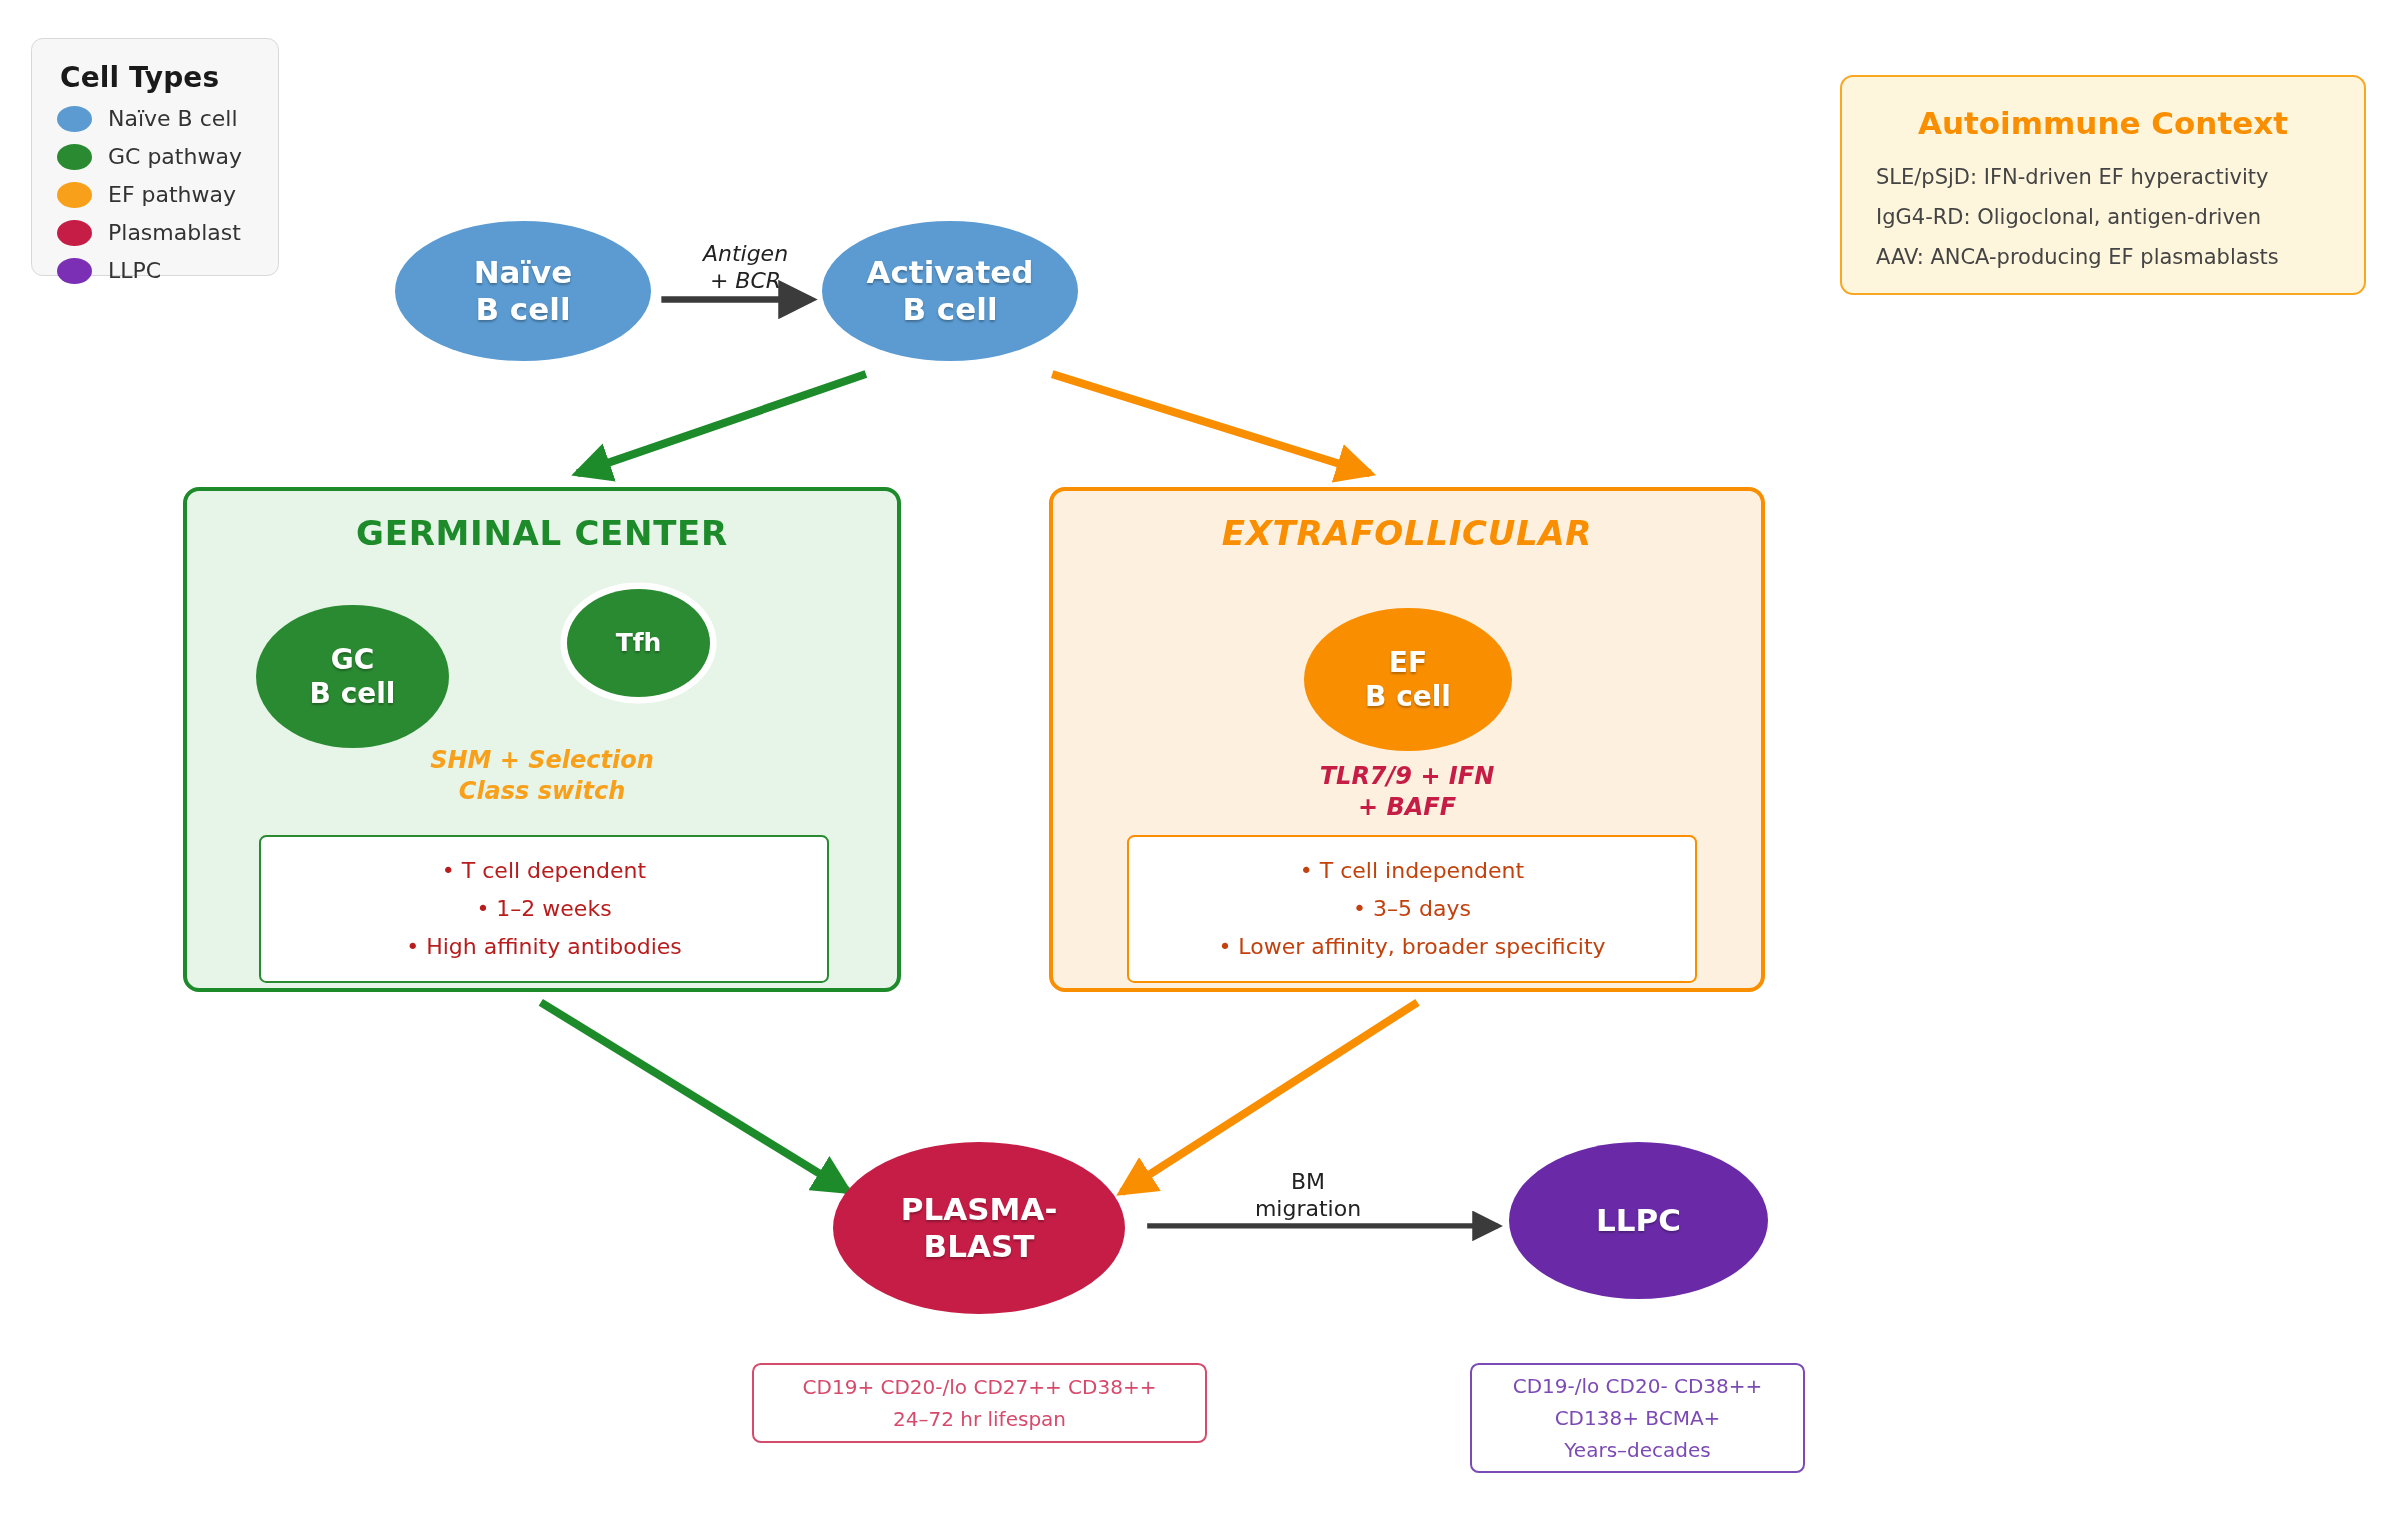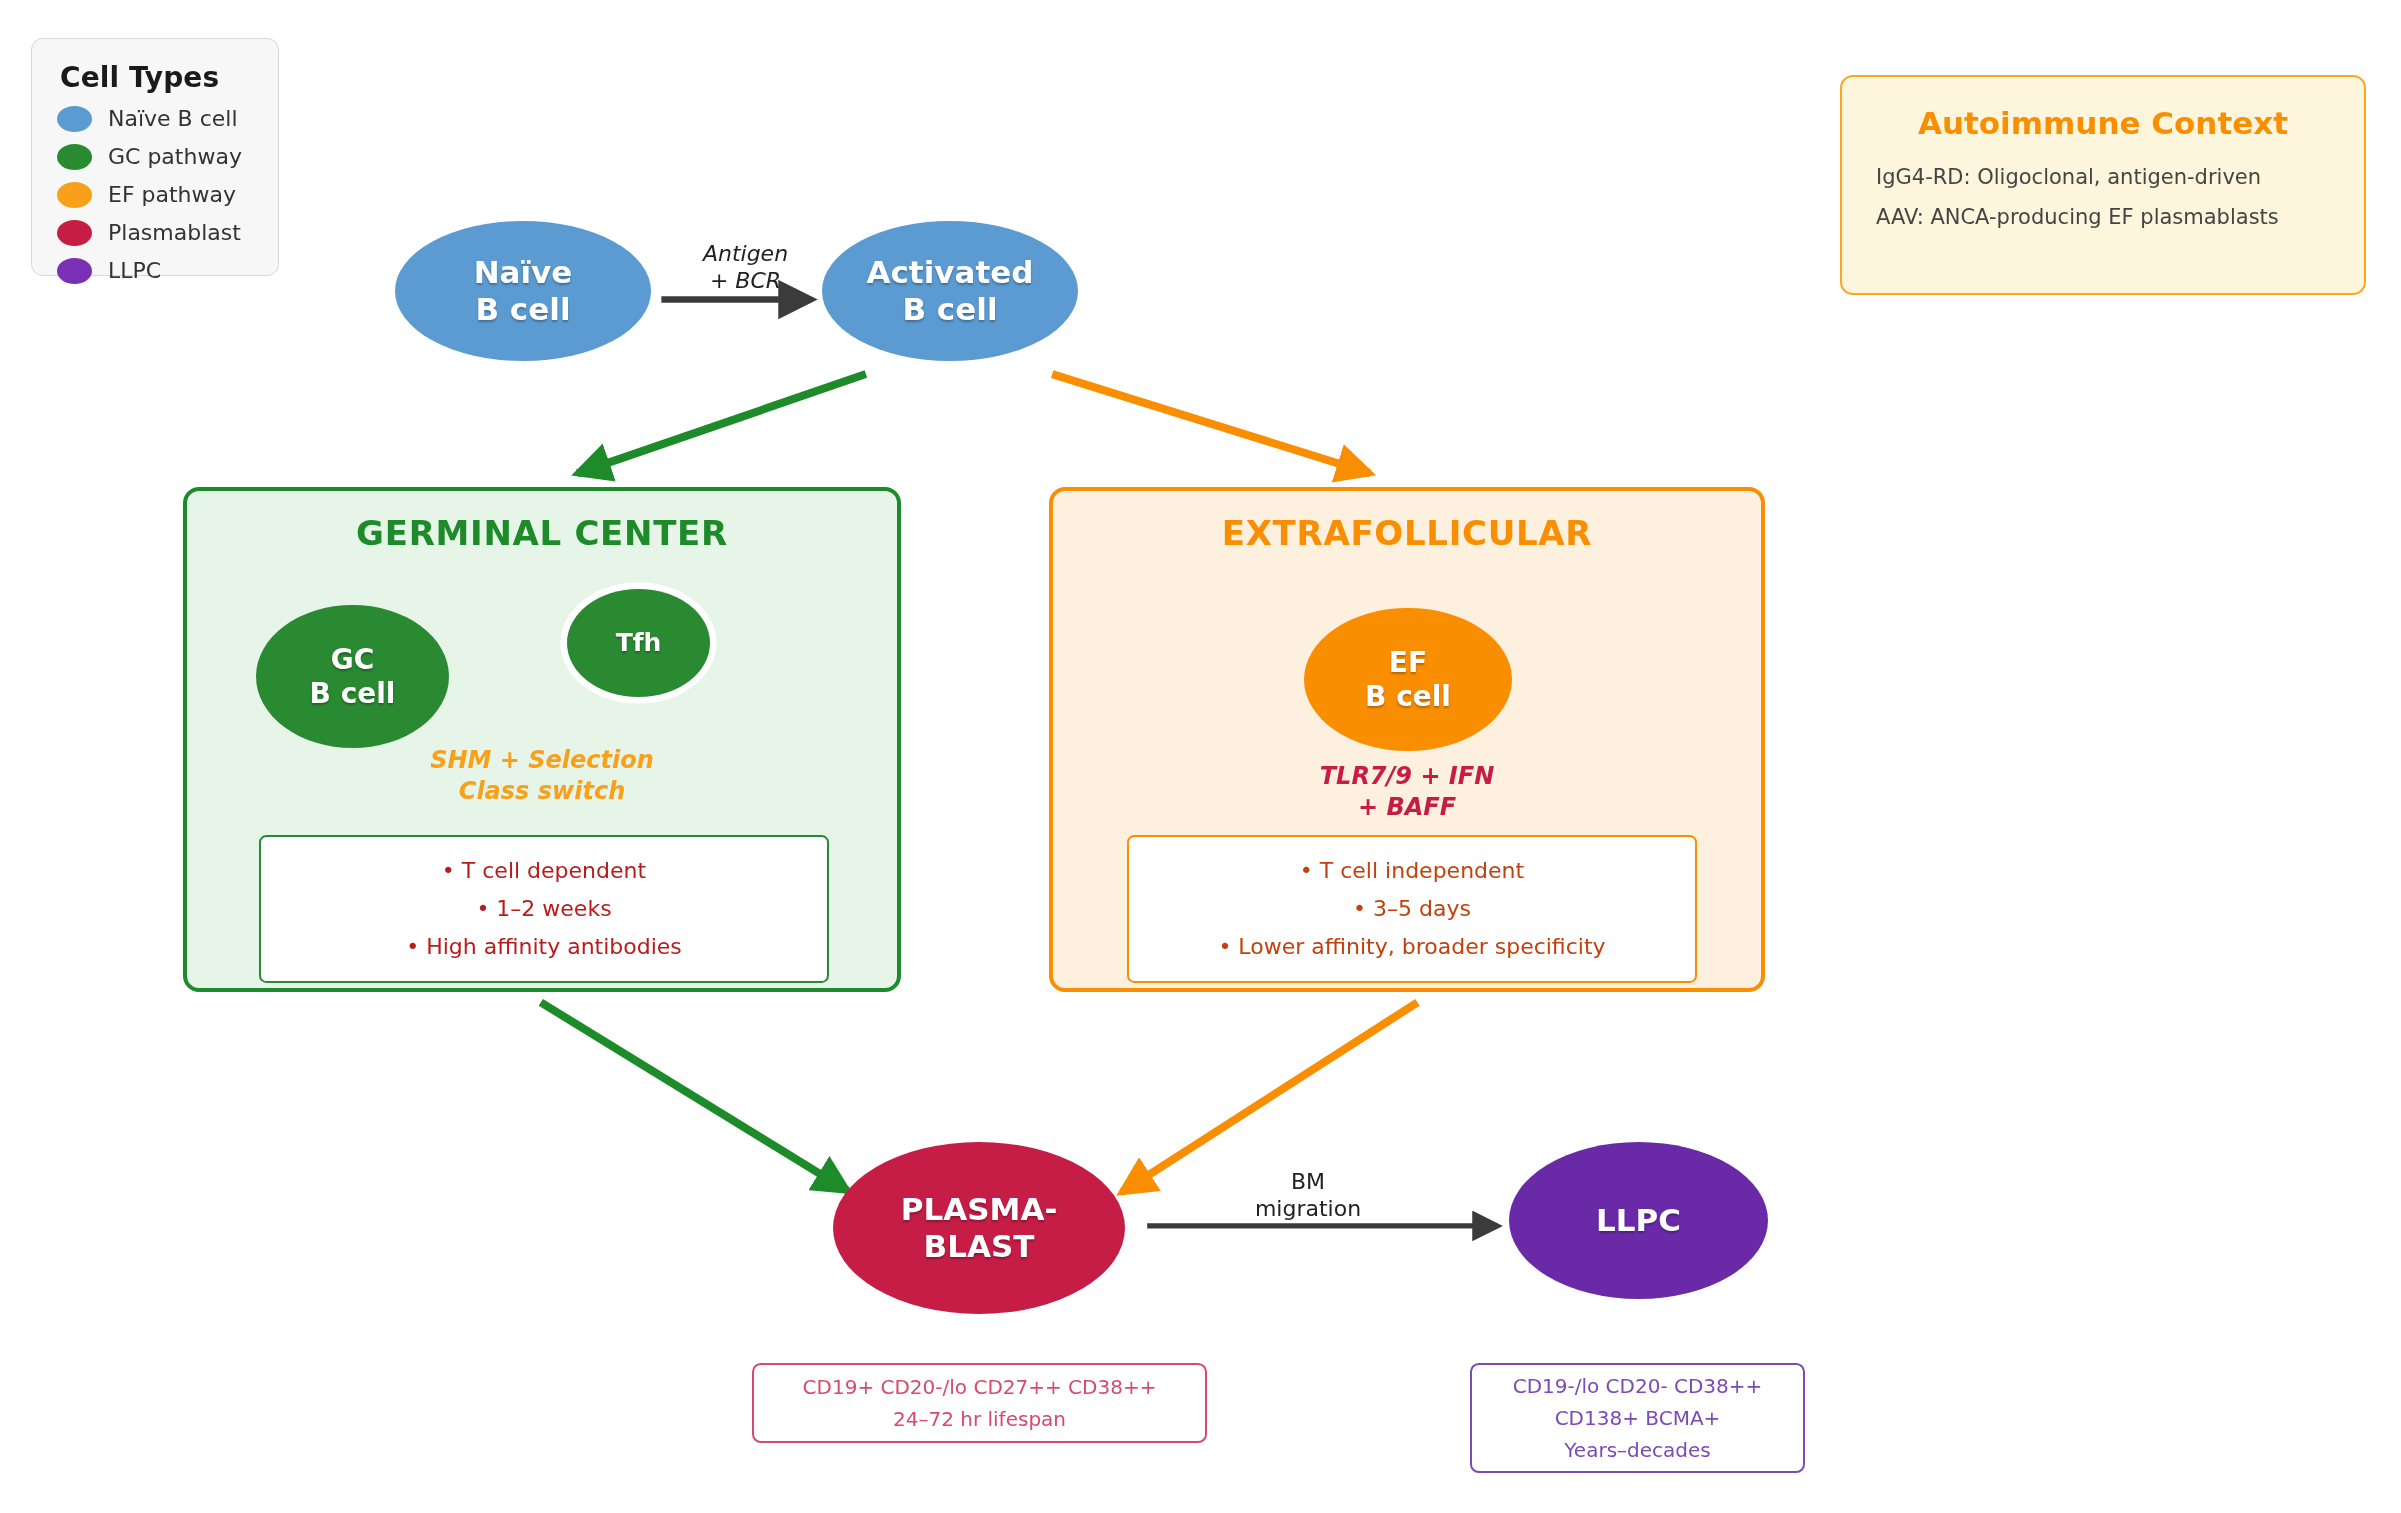--- a/index.html
+++ b/index.html
@@ -48,21 +48,21 @@
 
   
   .panel{position:absolute;box-sizing:border-box;border-radius:16px;}
   #germinal-center-panel{left:183px;top:487px;width:718px;height:505px;background:#e7f4e8;border:4.4px solid #1e8b2b;}
   #extrafollicular-panel{left:1049px;top:487px;width:716px;height:505px;background:#fdf0de;border:4.4px solid #f98e00;}
   .panel-title{
     position:absolute;left:0;right:0;top:22px;text-align:center;
     font-size:34px;font-weight:bold;letter-spacing:0.7px;
   }
   #germinal-center-panel .panel-title{color:#1e8b2b;}
-  #extrafollicular-panel .panel-title{color:#f98e00;}
+  #extrafollicular-panel .panel-title{color:#f98e00;font-style:italic;}
 
   #gc-b-cell{left:256px;top:605px;width:193px;height:143px;background:#2a8a32;font-size:28px;}
   #tfh-cell{left:567px;top:589px;width:143px;height:108px;background:#2a8a32;font-size:25px;
             box-shadow:0 0 0 6.6px #ffffff;}
   #ef-b-cell{left:1304px;top:608px;width:208px;height:143px;background:#f98e00;font-size:28px;}
 
   .process-label{
     position:absolute;text-align:center;font-style:italic;font-weight:600;font-size:24px;
     line-height:1.28;white-space:pre-line;
   }
@@ -149,20 +149,21 @@
       <span class="legend-label">Plasmablast</span>
     </div>
     <div class="legend-row">
       <span class="legend-dot" style="background:#7b2fb5"></span>
       <span class="legend-label">LLPC</span>
     </div>
   </div>
 
   <div class="ai-box">
     <div class="ai-title">Autoimmune Context</div>
+    <div class="ai-line">SLE/pSjD: IFN-driven EF hyperactivity</div>
     <div class="ai-line">IgG4-RD: Oligoclonal, antigen-driven</div>
     <div class="ai-line">AAV: ANCA-producing EF plasmablasts</div>
   </div>
 
   <div class="ellipse" id="naive-b-cell" style="white-space:pre-line">Naïve
 B cell</div>
   <div class="ellipse" id="activated-b-cell" style="white-space:pre-line">Activated
 B cell</div>
   <div class="edge-label" id="antigen-bcr-label">Antigen
 + BCR</div>

